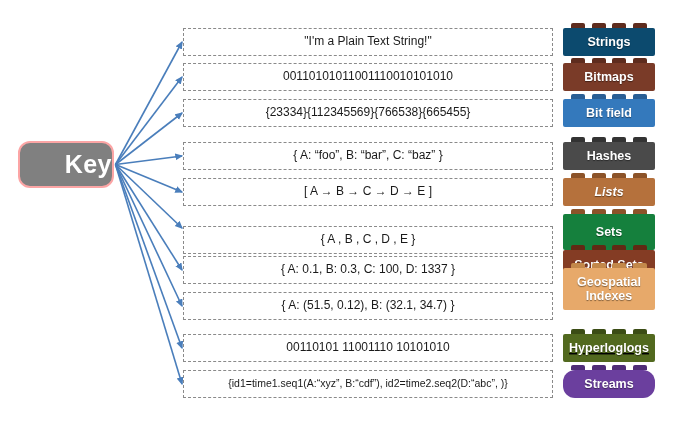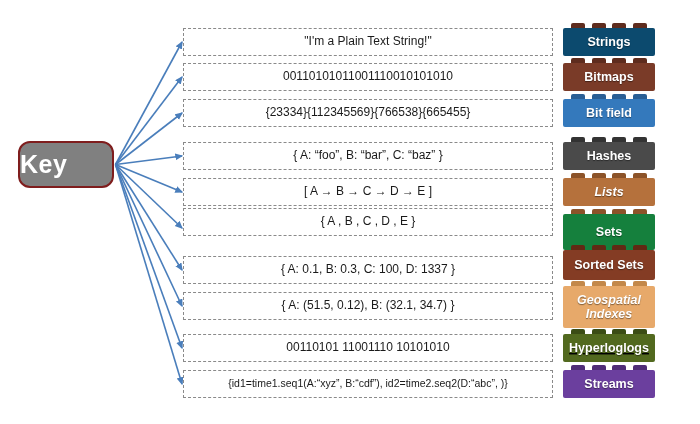--- a/index.html
+++ b/index.html
@@ -19,25 +19,25 @@
   }
 
   
   #key-node {
     position: absolute;
     left: 18px;
     top: 141px;
     width: 96px;
     height: 47px;
     background: #808080;
-    border: 2px solid #7f1d1d;
+    border: 2px solid #fca5a5;
     border-radius: 12px;
     display: flex;
     align-items: center;
-    justify-content: flex-start;
+    justify-content: flex-end;
     box-sizing: border-box;
   }
   #key-node .key-label {
     color: #ffffff;
     font-size: 25px;
     font-weight: bold;
     letter-spacing: 0.5px;
     line-height: 1;
   }
 
@@ -204,21 +204,21 @@
         <div class="brick-studs">
           <div class="stud" style="background: rgb(140, 83, 41);"></div>
           <div class="stud" style="background: rgb(140, 83, 41);"></div>
           <div class="stud" style="background: rgb(140, 83, 41);"></div>
           <div class="stud" style="background: rgb(140, 83, 41);"></div>
         </div>
         <div class="brick-body" style="height: 28px; background: rgb(181, 113, 60);">
           <span class="brick-label">Lists</span>
         </div>
       </div>
-      <div class="value-box" style="top: 208px; height: 28px; border-color: rgb(138, 138, 138);">
+      <div class="value-box" style="top: 226px; height: 28px; border-color: rgb(138, 138, 138);">
         <span class="value-text">{  A , B , C , D , E  }</span>
       </div>
       <div class="brick-wrap" style="top: 209px;">
         <div class="brick-studs">
           <div class="stud" style="background: rgb(140, 83, 41);"></div>
           <div class="stud" style="background: rgb(140, 83, 41);"></div>
           <div class="stud" style="background: rgb(140, 83, 41);"></div>
           <div class="stud" style="background: rgb(140, 83, 41);"></div>
         </div>
         <div class="brick-body" style="height: 36px; background: #15803d;">
@@ -235,21 +235,21 @@
           <div class="stud" style="background: rgb(97, 41, 20);"></div>
           <div class="stud" style="background: rgb(97, 41, 20);"></div>
         </div>
         <div class="brick-body" style="height: 30px; background: rgb(132, 60, 36);">
           <span class="brick-label">Sorted Sets</span>
         </div>
       </div>
       <div class="value-box" style="top: 292px; height: 28px; border-color: rgb(138, 138, 138);">
         <span class="value-text">{ A: (51.5, 0.12), B: (32.1, 34.7)  }</span>
       </div>
-      <div class="brick-wrap" style="top: 281px; font-style: italic;">
+      <div class="brick-wrap" style="top: 263px;">
         <div class="brick-studs">
           <div class="stud" style="background: rgb(195, 136, 74);"></div>
           <div class="stud" style="background: rgb(195, 136, 74);"></div>
           <div class="stud" style="background: rgb(195, 136, 74);"></div>
           <div class="stud" style="background: rgb(195, 136, 74);"></div>
         </div>
         <div class="brick-body" style="height: 42px; background: rgb(231, 169, 106);">
           <span class="brick-label" style="white-space: normal; display: block;">Geospatial Indexes</span>
         </div>
       </div>
@@ -270,19 +270,19 @@
       <div class="value-box" style="top: 370px; height: 28px; border-color: rgb(138, 138, 138);">
         <span class="value-text small">{id1=time1.seq1(A:“xyz”, B:“cdf”), id2=time2.seq2(D:“abc”, )}</span>
       </div>
       <div class="brick-wrap" style="top: 365px;">
         <div class="brick-studs">
           <div class="stud" style="background: rgb(79, 45, 119);"></div>
           <div class="stud" style="background: rgb(79, 45, 119);"></div>
           <div class="stud" style="background: rgb(79, 45, 119);"></div>
           <div class="stud" style="background: rgb(79, 45, 119);"></div>
         </div>
-        <div class="brick-body" style="height: 28px; background: rgb(107, 63, 158);">
+        <div class="brick-body" style="height: 28px; background: rgb(107, 63, 158); border-radius: 12px;">
           <span class="brick-label">Streams</span>
         </div>
       </div>
     </div>
 
 </div>
 
 </body></html>

